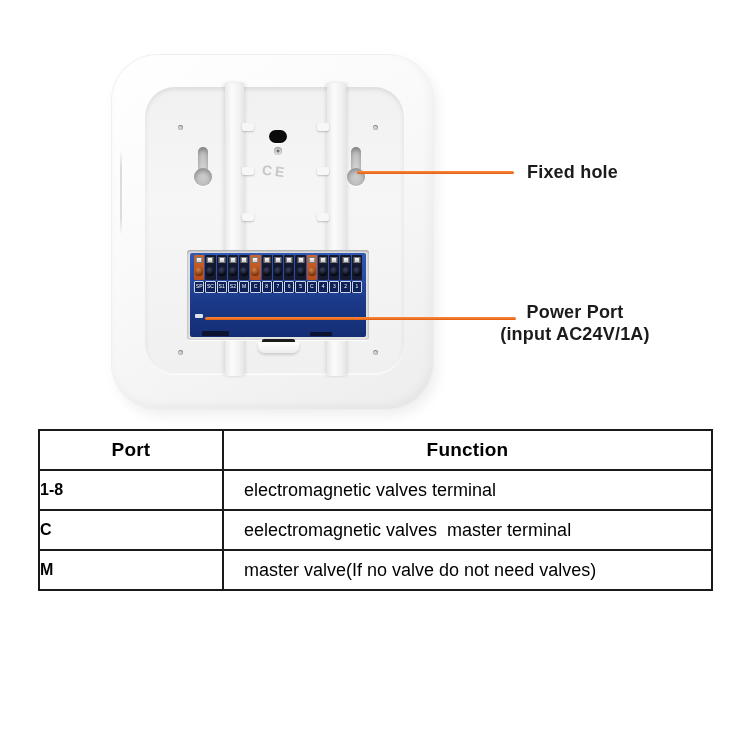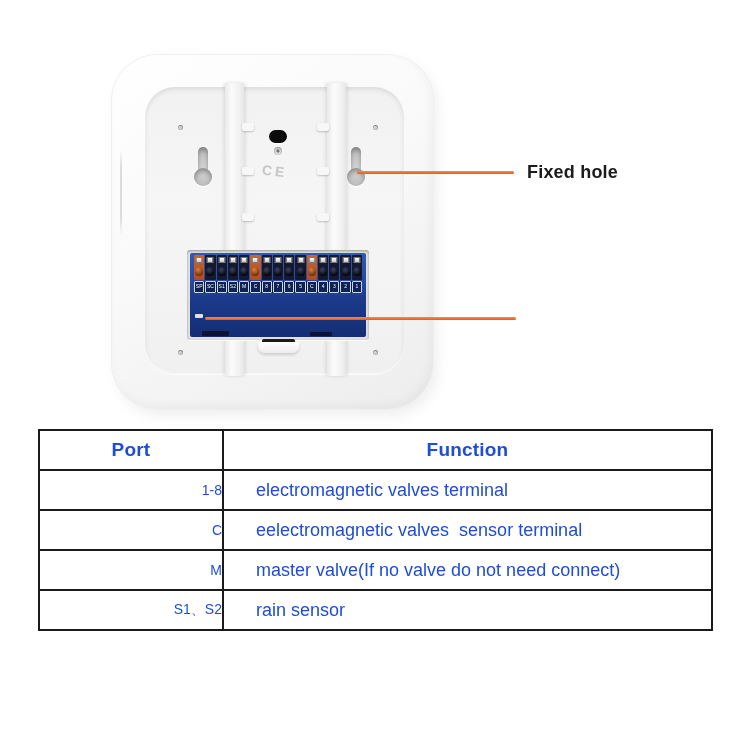--- a/index.html
+++ b/index.html
@@ -83,25 +83,25 @@
   .bottom-slot { position:absolute; left:150px; top:284px; width:33px; height:5px; background:#1c1c1c; border-radius:2px; }
   .bottom-tab { position:absolute; left:146px; top:287px; width:41px; height:11px; background:linear-gradient(180deg,#ffffff,#ededed);
     border-radius:0 0 7px 7px; box-shadow:0 2px 3px rgba(0,0,0,0.15); }
 
   
   .ann-line { position:absolute; height:3px; border-radius:2px; z-index:5; }
   .ann-label { position:absolute; color:#1b1b1b; font-size:18px; font-weight:600; letter-spacing:0.2px; z-index:5; }
   .ann-center { text-align:center; line-height:22px; }
 
   
-  .spec-table { position:absolute; left:38px; top:429px; width:675px; border-collapse:collapse; table-layout:fixed; color:#1d4ed8; }
+  .spec-table { position:absolute; left:38px; top:429px; width:675px; border-collapse:collapse; table-layout:fixed; color:#000000; }
   .spec-table th, .spec-table td { border:2px solid #1a1a1a; height:40px; vertical-align:middle; }
   .spec-table th { font-size:19px; font-weight:700; text-align:center; letter-spacing:0.2px; }
-  .spec-table td.port { width:184px; text-align:right; font-size:14px; }
-  .spec-table td.fn { padding-left:32px; font-size:18px; white-space:pre-wrap; }
+  .spec-table td.port { width:184px; text-align:left; font-size:16px;font-weight:bold; }
+  .spec-table td.fn { padding-left:20px; font-size:18px; white-space:pre-wrap; }
 </style>
 </head>
 <body>
 
 <div class="canvas">
 
   <div class="device">
     <div class="inner-panel"></div>
     <div class="seam"></div>
 
@@ -221,41 +221,41 @@
     </div>
 
     <div class="bottom-slot"></div>
     <div class="bottom-tab"></div>
   </div>
 
   <div class="ann-line" style="left:357px; top:171px; width:157px; background:linear-gradient(180deg,#ff8a3c,#e05f12);"></div>
   <div class="ann-label" style="left:527px; top:162px;text-align:right;">Fixed hole</div>
 
   <div class="ann-line" style="left:205px; top:317px; width:311px; background:linear-gradient(180deg,#ff8a3c,#e05f12);"></div>
+  <div class="ann-label ann-center" style="left:465px; top:301px; width:220px;">
+    <div>Power Port</div>
+    <div>(input AC24V/1A)</div>
+  </div>
 
   <table class="spec-table">
     <thead>
       <tr>
         <th style="width:184px;">Port</th>
         <th>Function</th>
       </tr>
     </thead>
     <tbody>
       <tr>
         <td class="port">1-8</td>
         <td class="fn">electromagnetic valves terminal</td>
       </tr>
       <tr>
         <td class="port">C</td>
-        <td class="fn">eelectromagnetic valves  sensor terminal</td>
+        <td class="fn">eelectromagnetic valves  master terminal</td>
       </tr>
       <tr>
         <td class="port">M</td>
-        <td class="fn">master valve(If no valve do not need connect)</td>
-      </tr>
-      <tr>
-        <td class="port">S1、S2</td>
-        <td class="fn">rain sensor</td>
+        <td class="fn">master valve(If no valve do not need valves)</td>
       </tr>
     </tbody>
   </table>
 
 </div>
 
 </body></html>

